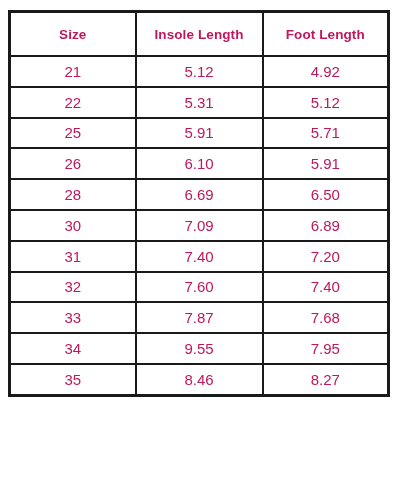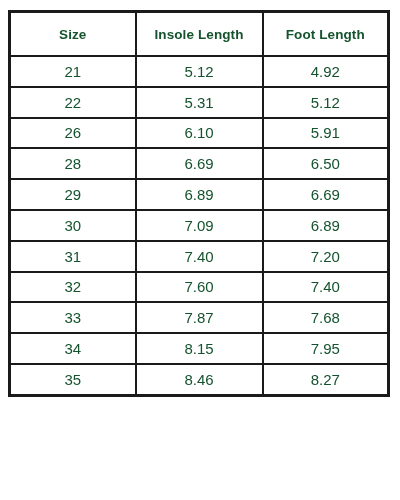--- a/index.html
+++ b/index.html
@@ -37,21 +37,21 @@
   }
   table.size-table col.c-size { width: 126px; }
   table.size-table col.c-insole { width: 127px; }
   table.size-table col.c-foot { width: 126px; }
 
   table.size-table th,
   table.size-table td {
     border: 2px solid #1a1a1a;
     text-align: center;
     vertical-align: middle;
-    color: #14532d;
+    color: #be185d;
     background: #ffffff;
     padding: 0;
   }
   table.size-table thead th {
     height: 42px;
     font-size: 13.5px;
     font-weight: bold;
     letter-spacing: 0.1px;
   }
   table.size-table tbody td {
@@ -83,33 +83,33 @@
           <td>21</td>
           <td>5.12</td>
           <td>4.92</td>
         </tr>
         <tr>
           <td>22</td>
           <td>5.31</td>
           <td>5.12</td>
         </tr>
         <tr>
+          <td>25</td>
+          <td>5.91</td>
+          <td>5.71</td>
+        </tr>
+        <tr>
           <td>26</td>
           <td>6.10</td>
           <td>5.91</td>
         </tr>
         <tr>
           <td>28</td>
           <td>6.69</td>
           <td>6.50</td>
-        </tr>
-        <tr>
-          <td>29</td>
-          <td>6.89</td>
-          <td>6.69</td>
         </tr>
         <tr>
           <td>30</td>
           <td>7.09</td>
           <td>6.89</td>
         </tr>
         <tr>
           <td>31</td>
           <td>7.40</td>
           <td>7.20</td>
@@ -119,21 +119,21 @@
           <td>7.60</td>
           <td>7.40</td>
         </tr>
         <tr>
           <td>33</td>
           <td>7.87</td>
           <td>7.68</td>
         </tr>
         <tr>
           <td>34</td>
-          <td>8.15</td>
+          <td>9.55</td>
           <td>7.95</td>
         </tr>
         <tr>
           <td>35</td>
           <td>8.46</td>
           <td>8.27</td>
         </tr>
       </tbody>
     </table>
   </div>

